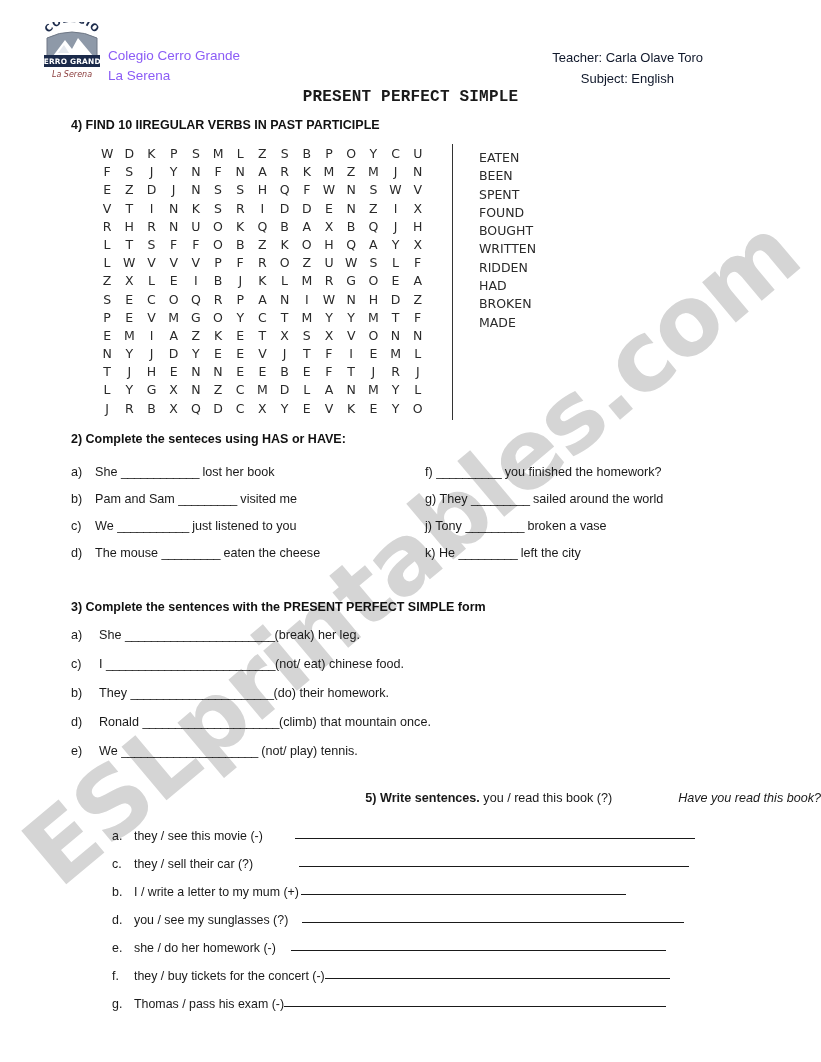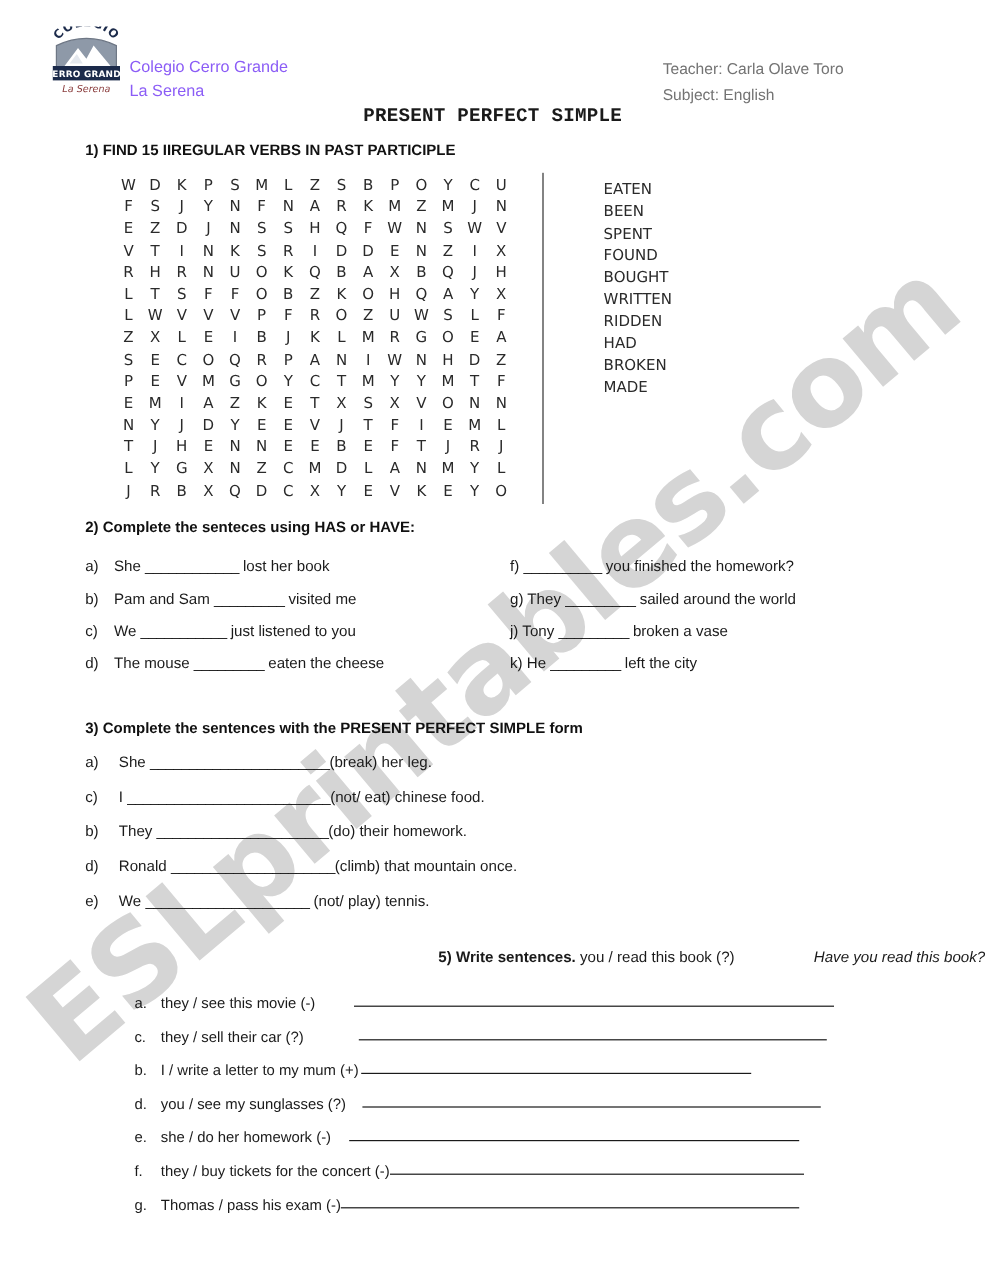--- a/index.html
+++ b/index.html
@@ -53,23 +53,24 @@
   .school-block {
     position: absolute;
     left: 108px; top: 46px;
     font-size: 13.5px;
     line-height: 20px;
     color: #8b5cf6;
   }
   .teacher-block {
     position: absolute;
     right: 118px; top: 47px;
+    text-align: right;
     font-size: 13px;
     line-height: 21px;
-    color: #737373;
+    color: #0f172a;
     white-space: nowrap;
   }
   .teacher-block .l2 { margin-right: 29px; display:block; }
   .doc-title {
     position: absolute;
     left: 0; right: 0; top: 88px;
     text-align: center;
     font-size: 16px;
     font-weight: bold;
     letter-spacing: 0.2px;
@@ -115,21 +116,21 @@
     background: #333;
   }
   .ws-words {
     position: absolute;
     left: 383px; top: 3px;
     font-family: "DejaVu Sans", sans-serif;
     font-size: 12.5px;
     line-height: 18.3px;
     color: #2a2a2a;
   }
-  .ws-words div { white-space: nowrap; margin-left: 24px; }
+  .ws-words div { white-space: nowrap; }
 
   
   .sec2 { position: absolute; left: 0; top: 432px; width: 821px; }
   .sec2 .ex-heading { margin-left: 71px; }
   .sec2-cols {
     position: relative;
     margin-top: 18px;
     height: 120px;
   }
   .col-left { position: absolute; left: 71px; top: 0; width: 360px; }
@@ -226,21 +227,21 @@
 
       <div class="teacher-block">
         <span>Teacher: Carla Olave Toro</span>
         <span class="l2">Subject: English</span>
       </div>
 
       <div class="doc-title">PRESENT PERFECT SIMPLE</div>
     </div>
 
     <div class="sec1">
-      <div class="ex-heading">1)   FIND 15 IIREGULAR VERBS IN PAST PARTICIPLE</div>
+      <div class="ex-heading">4)   FIND 10 IIREGULAR VERBS IN PAST PARTICIPLE</div>
 
       <div class="ws-wrap">
         <div class="ws-grid" id="ws-grid">
             <span>W</span>
             <span>D</span>
             <span>K</span>
             <span>P</span>
             <span>S</span>
             <span>M</span>
             <span>L</span>

